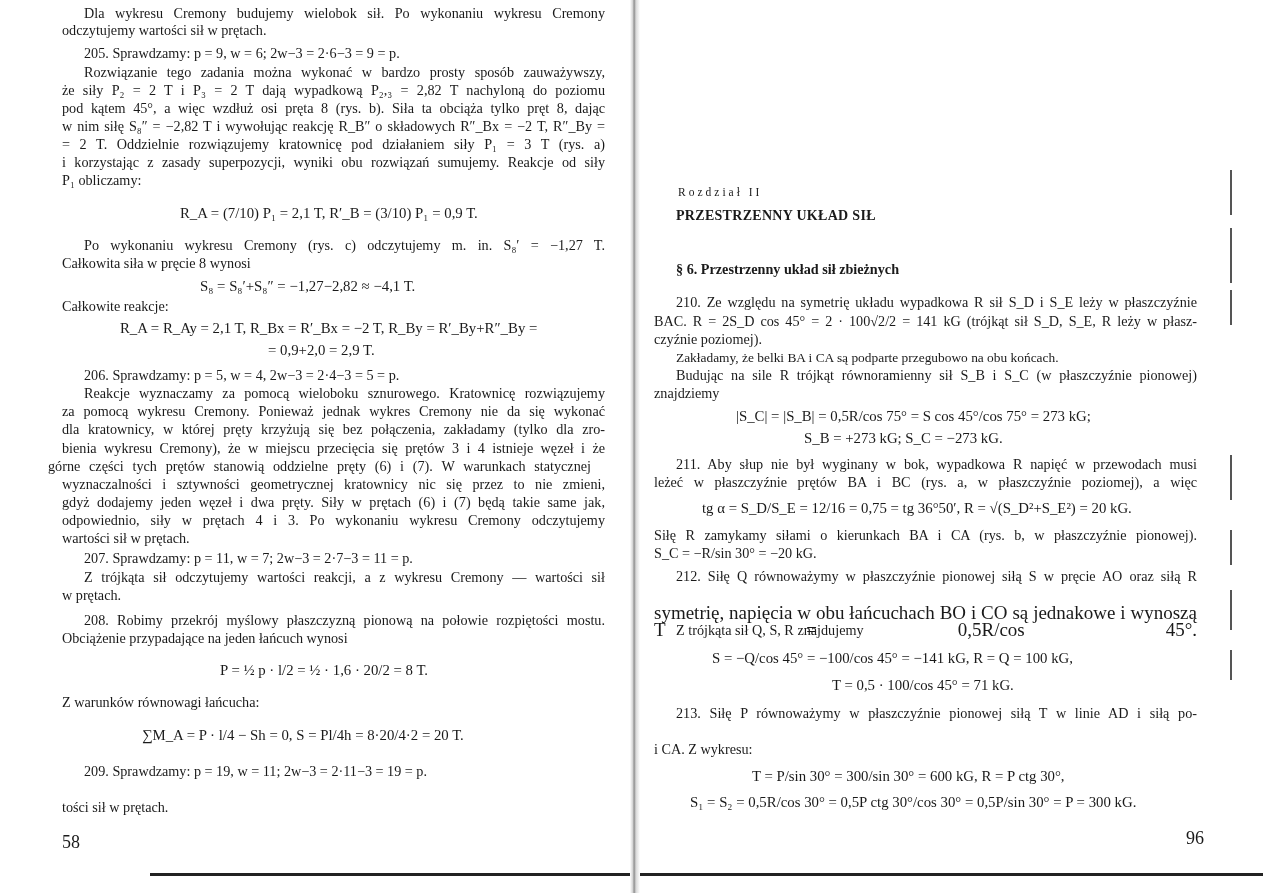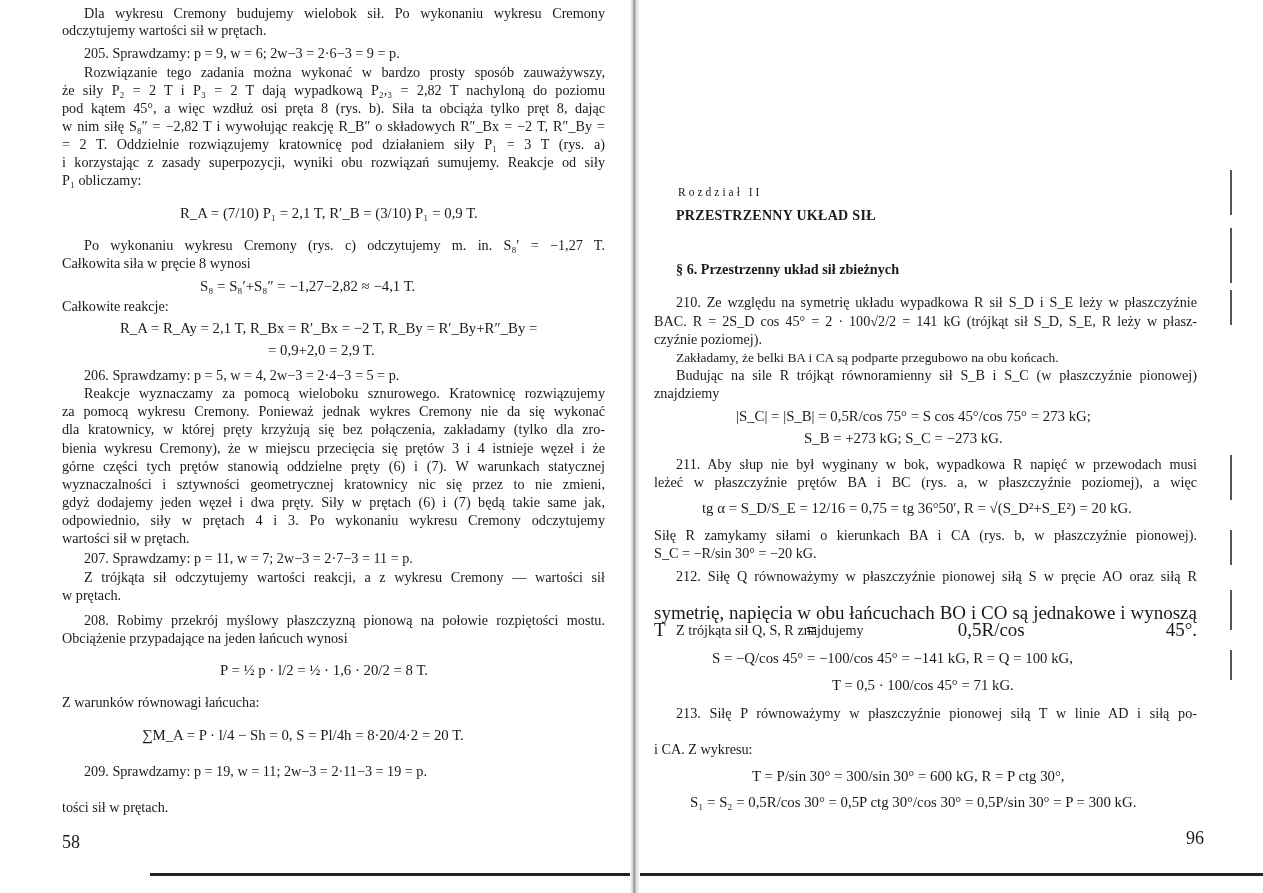--- a/index.html
+++ b/index.html
@@ -39,21 +39,21 @@
   <div class="ln" style="left:62px;top:255px">Całkowita siła w pręcie 8 wynosi</div>
   <div class="ln eq" style="left:200px;top:278px">S₈ = S₈′+S₈″ = −1,27−2,82 ≈ −4,1 T.</div>
   <div class="ln" style="left:62px;top:298px">Całkowite reakcje:</div>
   <div class="ln eq" style="left:120px;top:320px">R_A = R_Ay = 2,1 T,    R_Bx = R′_Bx = −2 T,    R_By = R′_By+R″_By =</div>
   <div class="ln eq" style="left:268px;top:342px">= 0,9+2,0 = 2,9 T.</div>
   <div class="ln" style="left:84px;top:367px">206. Sprawdzamy:   p = 5,   w = 4,   2w−3 = 2·4−3 = 5 = p.</div>
   <div class="ln j" style="left:84px;top:385px;width:521px">Reakcje wyznaczamy za pomocą wieloboku sznurowego. Kratownicę rozwiązujemy</div>
   <div class="ln j" style="left:62px;top:403px;width:543px">za pomocą wykresu Cremony. Ponieważ jednak wykres Cremony nie da się wykonać</div>
   <div class="ln j" style="left:62px;top:421px;width:543px">dla kratownicy, w której pręty krzyżują się bez połączenia, zakładamy (tylko dla zro-</div>
   <div class="ln j" style="left:62px;top:440px;width:543px">bienia wykresu Cremony), że w miejscu przecięcia się prętów 3 i 4 istnieje węzeł i że</div>
-  <div class="ln j" style="left:62px;top:458px;width:543px">górne części tych prętów stanowią oddzielne pręty (6) i (7). W warunkach statycznej</div>
+  <div class="ln j" style="left:48px;top:458px;width:543px">górne części tych prętów stanowią oddzielne pręty (6) i (7). W warunkach statycznej</div>
   <div class="ln j" style="left:62px;top:476px;width:543px">wyznaczalności i sztywności geometrycznej kratownicy nic się przez to nie zmieni,</div>
   <div class="ln j" style="left:62px;top:494px;width:543px">gdyż dodajemy jeden węzeł i dwa pręty. Siły w prętach (6) i (7) będą takie same jak,</div>
   <div class="ln j" style="left:62px;top:512px;width:543px">odpowiednio, siły w prętach 4 i 3. Po wykonaniu wykresu Cremony odczytujemy</div>
   <div class="ln" style="left:62px;top:530px">wartości sił w prętach.</div>
   <div class="ln" style="left:84px;top:550px">207. Sprawdzamy:   p = 11,   w = 7;   2w−3 = 2·7−3 = 11 = p.</div>
   <div class="ln j" style="left:84px;top:569px;width:521px">Z trójkąta sił odczytujemy wartości reakcji, a z wykresu Cremony — wartości sił</div>
   <div class="ln" style="left:62px;top:587px">w prętach.</div>
   <div class="ln j" style="left:84px;top:612px;width:521px">208. Robimy przekrój myślowy płaszczyzną pionową na połowie rozpiętości mostu.</div>
   <div class="ln" style="left:62px;top:630px">Obciążenie przypadające na jeden łańcuch wynosi</div>
   <div class="ln eq" style="left:220px;top:662px">P = ½ p · l/2 = ½ · 1,6 · 20/2 = 8 T.</div>

